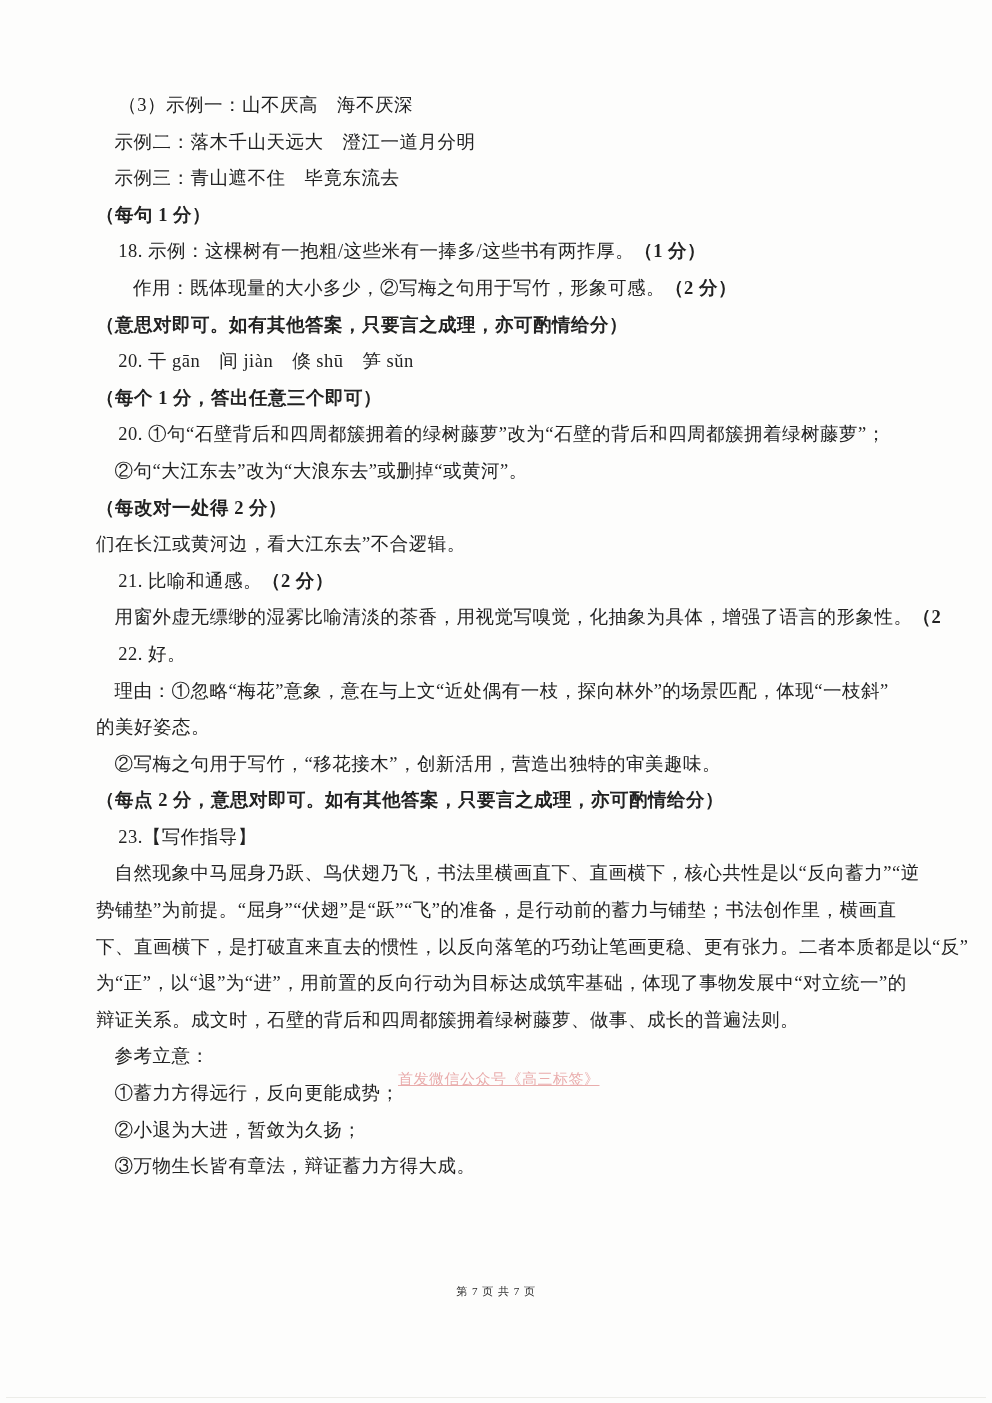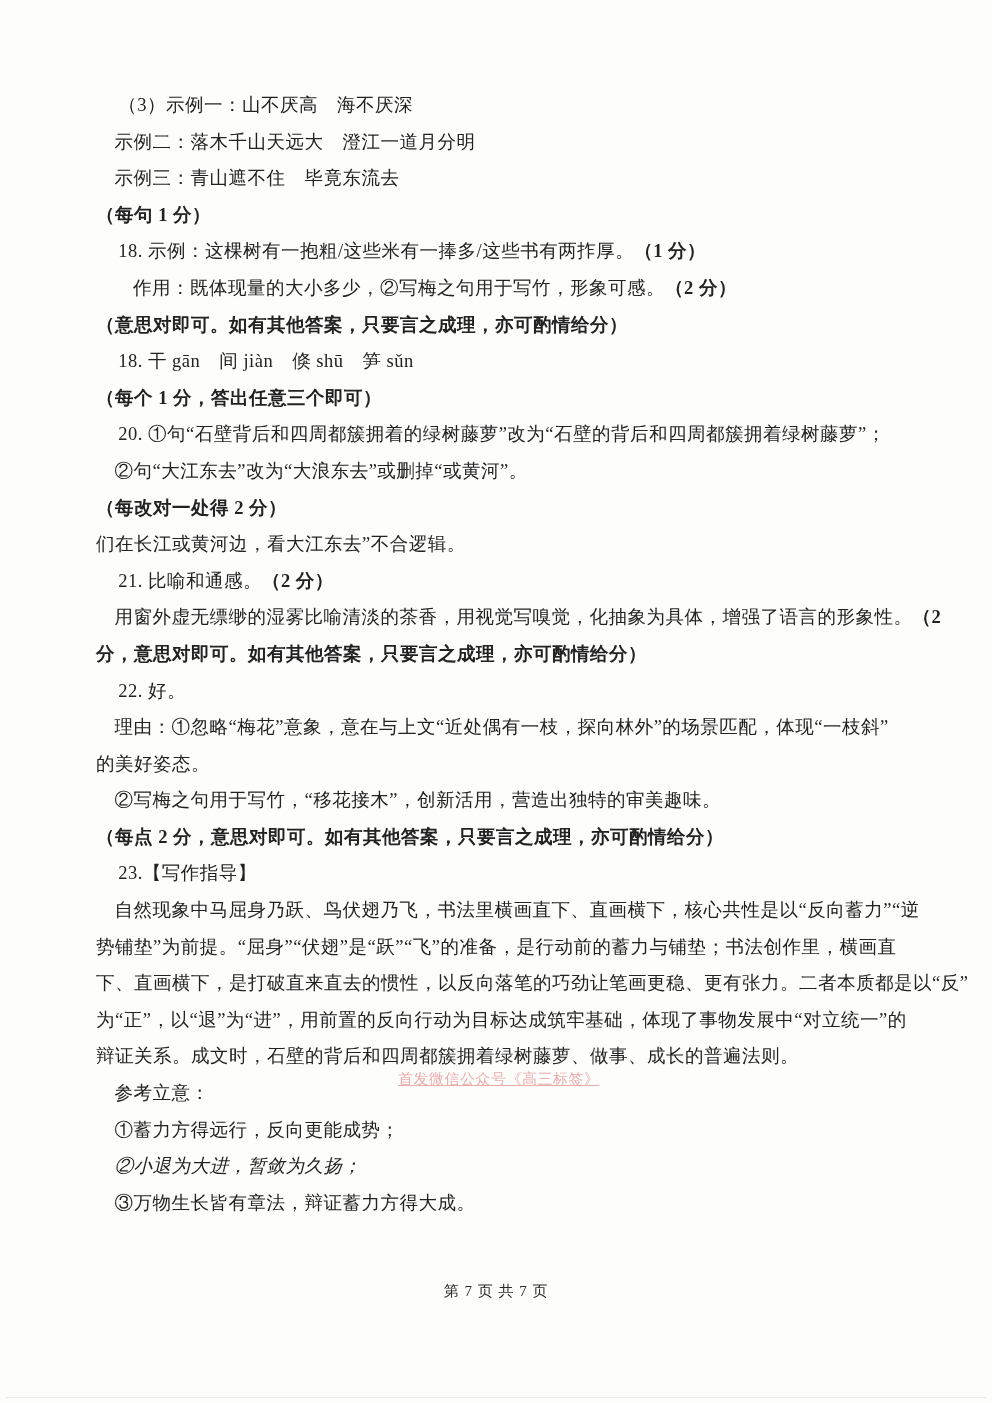--- a/index.html
+++ b/index.html
@@ -46,21 +46,21 @@
     white-space: nowrap;
     pointer-events: none;
     text-decoration: underline;
   }
   .footer {
     position: absolute;
     left: 0;
     top: 1277px;
     width: 100%;
     text-align: center;
-    font-size: 15px;
+    font-size: 11px;
     line-height: 28px;
     color: #2a2a2a;
     letter-spacing: 1px;
   }
   .page-edge-line {
     position: absolute;
     left: 6px;
     right: 6px;
     top: 1397px;
     height: 1px;
@@ -73,41 +73,40 @@
 
 <div class="page">
   <div class="doc-body">
       <p class="line" style="padding-left: 1.2em;"><span class="seg">（3）示例一：山不厌高　海不厌深</span></p>
       <p class="line" style="padding-left: 1em;"><span class="seg">示例二：落木千山天远大　澄江一道月分明</span></p>
       <p class="line" style="padding-left: 1em;"><span class="seg">示例三：青山遮不住　毕竟东流去</span></p>
       <p class="line center"><span class="seg b">（每句 1 分）</span></p>
       <p class="line" style="padding-left: 1.2em;"><span class="seg">18. 示例：这棵树有一抱粗/这些米有一捧多/这些书有两拃厚。</span><span class="seg b">（1 分）</span></p>
       <p class="line" style="padding-left: 2em;"><span class="seg">作用：既体现量的大小多少，②写梅之句用于写竹，形象可感。</span><span class="seg b">（2 分）</span></p>
       <p class="line center"><span class="seg b">（意思对即可。如有其他答案，只要言之成理，亦可酌情给分）</span></p>
-      <p class="line" style="padding-left: 1.2em;"><span class="seg">18. 干 gān　间 jiàn　倏 shū　笋 sǔn</span></p>
+      <p class="line" style="padding-left: 1.2em;"><span class="seg">20. 干 gān　间 jiàn　倏 shū　笋 sǔn</span></p>
       <p class="line center"><span class="seg b">（每个 1 分，答出任意三个即可）</span></p>
       <p class="line" style="padding-left: 1.2em;"><span class="seg">20. ①句“石壁背后和四周都簇拥着的绿树藤萝”改为“石壁的背后和四周都簇拥着绿树藤萝”；</span></p>
       <p class="line" style="padding-left: 1em;"><span class="seg">②句“大江东去”改为“大浪东去”或删掉“或黄河”。</span></p>
       <p class="line center"><span class="seg b">（每改对一处得 2 分）</span></p>
       <p class="line"><span class="seg">们在长江或黄河边，看大江东去”不合逻辑。</span></p>
       <p class="line" style="padding-left: 1.2em;"><span class="seg">21. 比喻和通感。</span><span class="seg b">（2 分）</span></p>
       <p class="line" style="padding-left: 1em;"><span class="seg">用窗外虚无缥缈的湿雾比喻清淡的茶香，用视觉写嗅觉，化抽象为具体，增强了语言的形象性。</span><span class="seg b">（2</span></p>
-      <p class="line"><span class="seg b">分，意思对即可。如有其他答案，只要言之成理，亦可酌情给分）</span></p>
       <p class="line" style="padding-left: 1.2em;"><span class="seg">22. 好。</span></p>
       <p class="line" style="padding-left: 1em;"><span class="seg">理由：①忽略“梅花”意象，意在与上文“近处偶有一枝，探向林外”的场景匹配，体现“一枝斜”</span></p>
       <p class="line"><span class="seg">的美好姿态。</span></p>
       <p class="line" style="padding-left: 1em;"><span class="seg">②写梅之句用于写竹，“移花接木”，创新活用，营造出独特的审美趣味。</span></p>
       <p class="line center"><span class="seg b">（每点 2 分，意思对即可。如有其他答案，只要言之成理，亦可酌情给分）</span></p>
       <p class="line" style="padding-left: 1.2em;"><span class="seg">23.【写作指导】</span></p>
       <p class="line" style="padding-left: 1em;"><span class="seg">自然现象中马屈身乃跃、鸟伏翅乃飞，书法里横画直下、直画横下，核心共性是以“反向蓄力”“逆</span></p>
       <p class="line"><span class="seg">势铺垫”为前提。“屈身”“伏翅”是“跃”“飞”的准备，是行动前的蓄力与铺垫；书法创作里，横画直</span></p>
       <p class="line"><span class="seg">下、直画横下，是打破直来直去的惯性，以反向落笔的巧劲让笔画更稳、更有张力。二者本质都是以“反”</span></p>
       <p class="line"><span class="seg">为“正”，以“退”为“进”，用前置的反向行动为目标达成筑牢基础，体现了事物发展中“对立统一”的</span></p>
       <p class="line"><span class="seg">辩证关系。成文时，石壁的背后和四周都簇拥着绿树藤萝、做事、成长的普遍法则。</span></p>
       <p class="line" style="padding-left: 1em;"><span class="seg">参考立意：</span></p>
       <p class="line" style="padding-left: 1em;"><span class="seg">①蓄力方得远行，反向更能成势；</span></p>
-      <p class="line" style="padding-left: 1em; font-style: italic;"><span class="seg">②小退为大进，暂敛为久扬；</span></p>
+      <p class="line" style="padding-left: 1em;"><span class="seg">②小退为大进，暂敛为久扬；</span></p>
       <p class="line" style="padding-left: 1em;"><span class="seg">③万物生长皆有章法，辩证蓄力方得大成。</span></p>
     </div>
   <div class="watermark" style="color: rgb(217, 106, 106);">首发微信公众号《高三标签》</div>
   <div class="footer">第 7 页 共 7 页</div>
   <div class="page-edge-line"></div>
 </div>
 
 </body></html>

